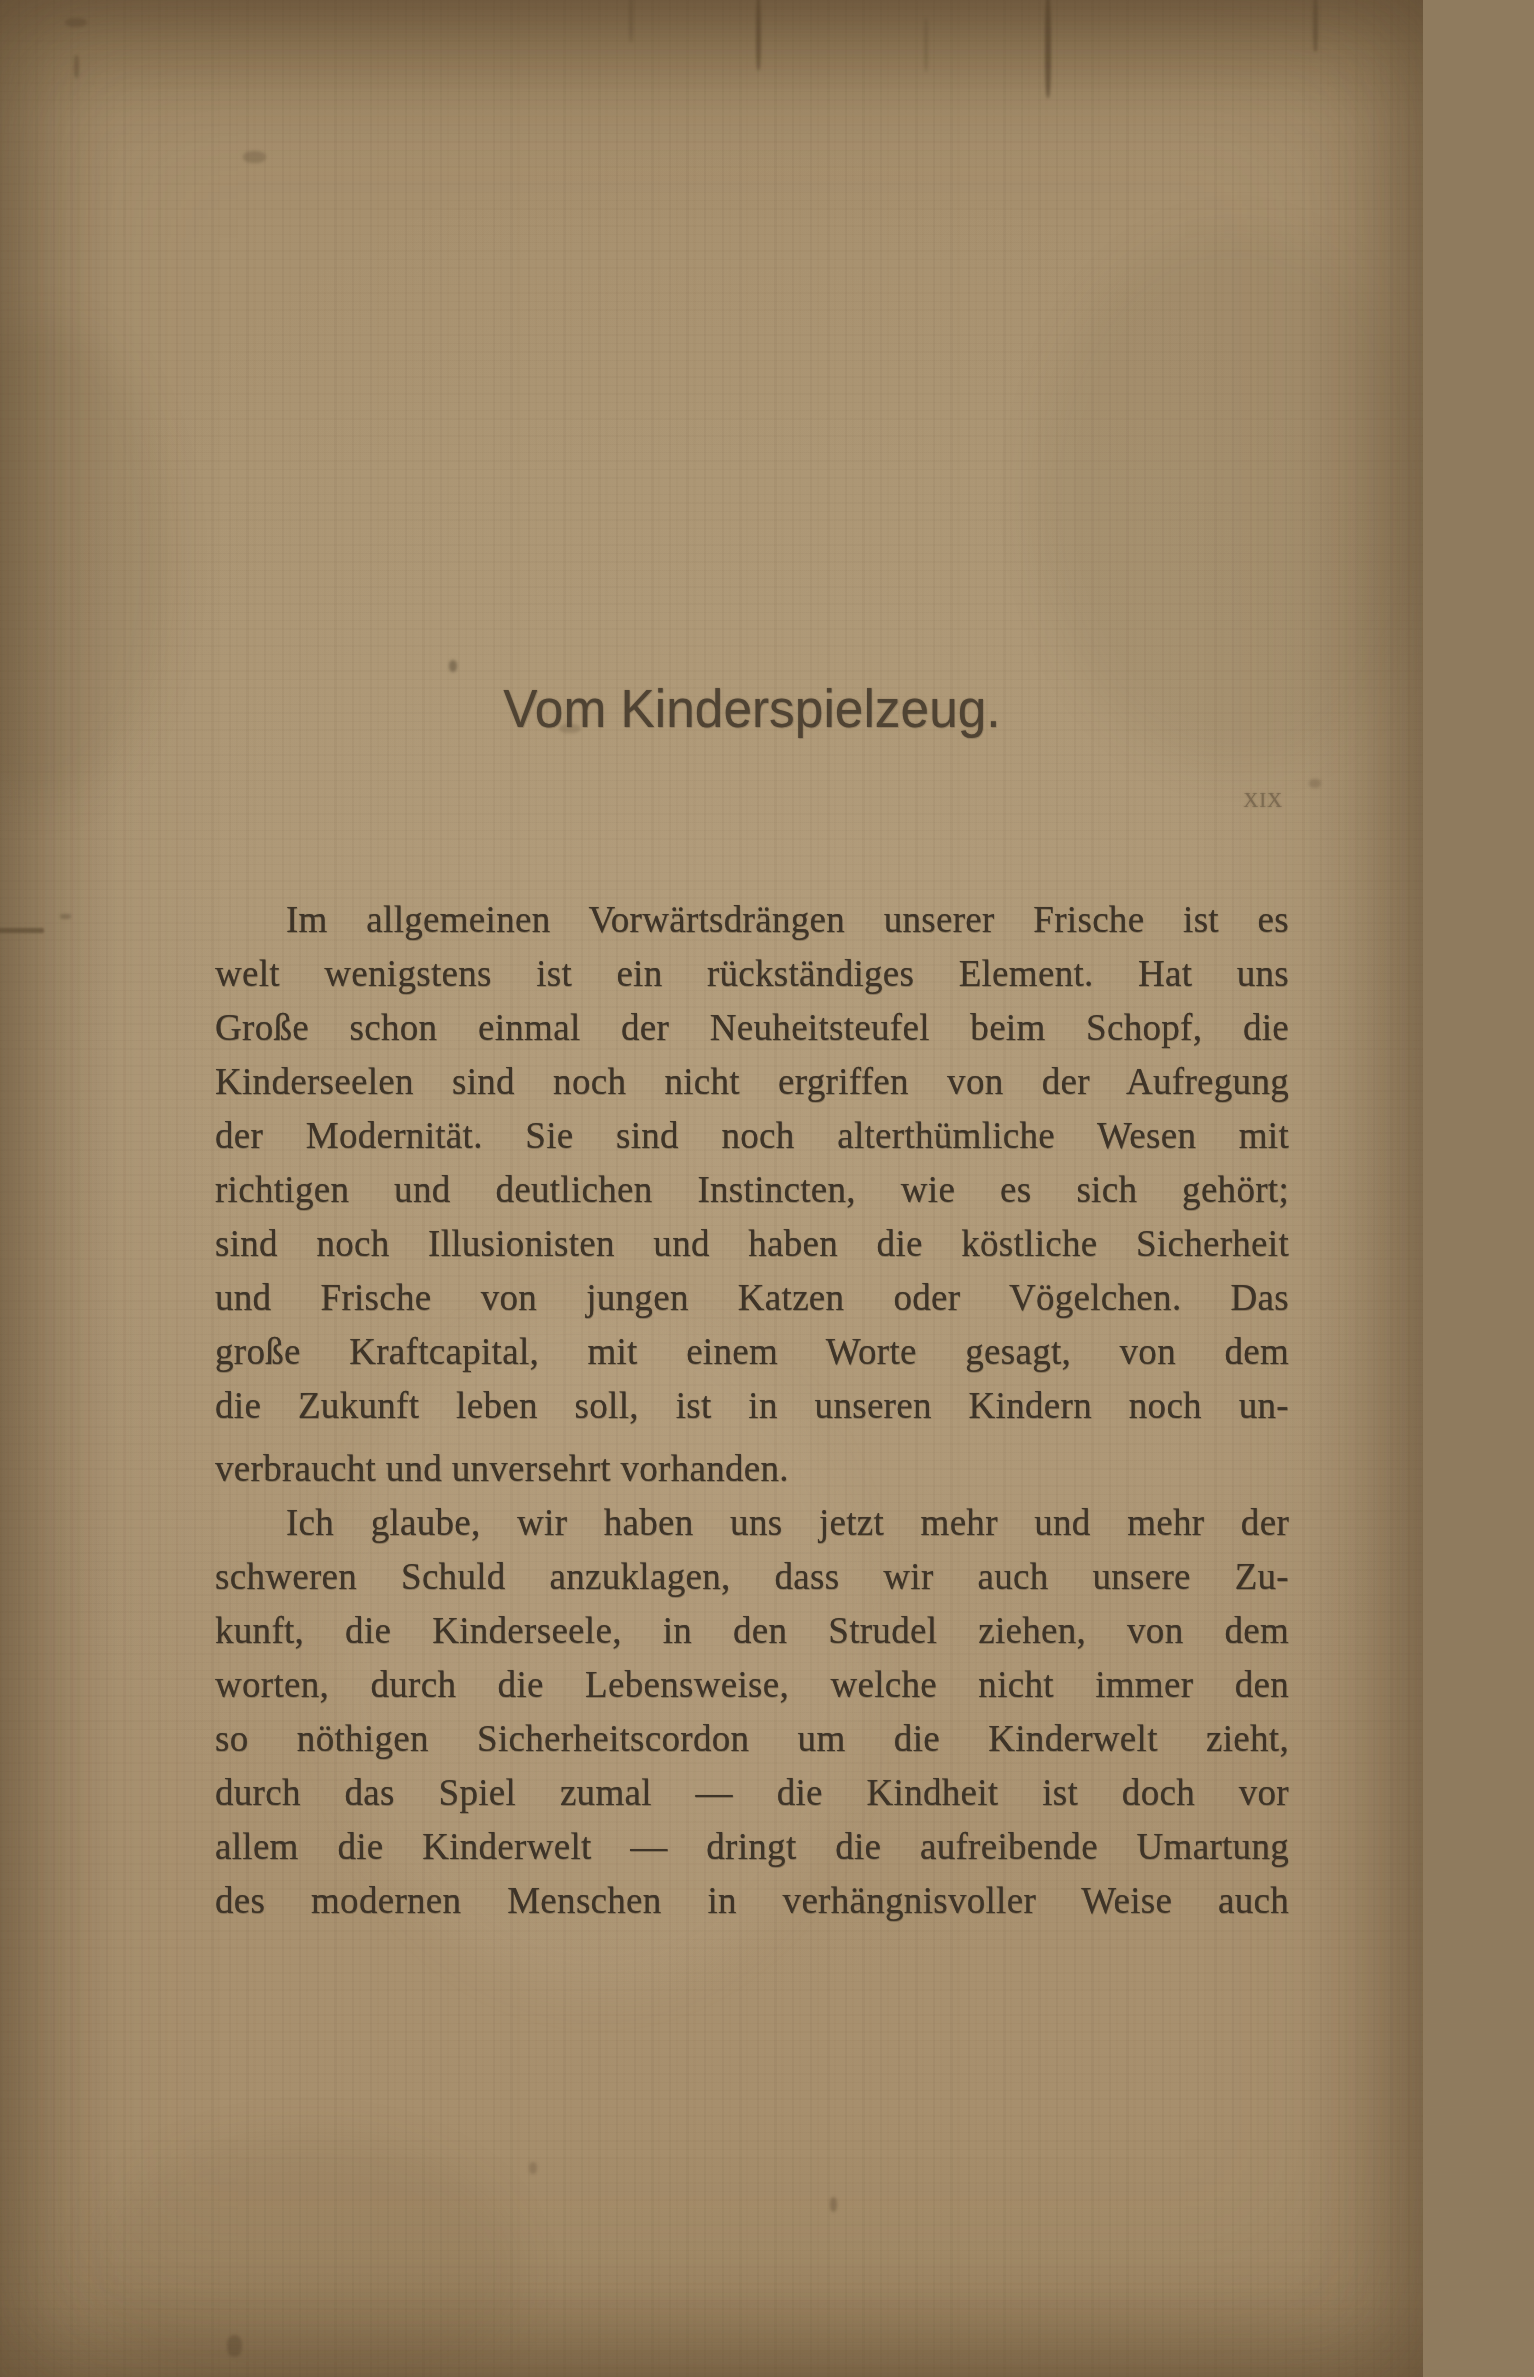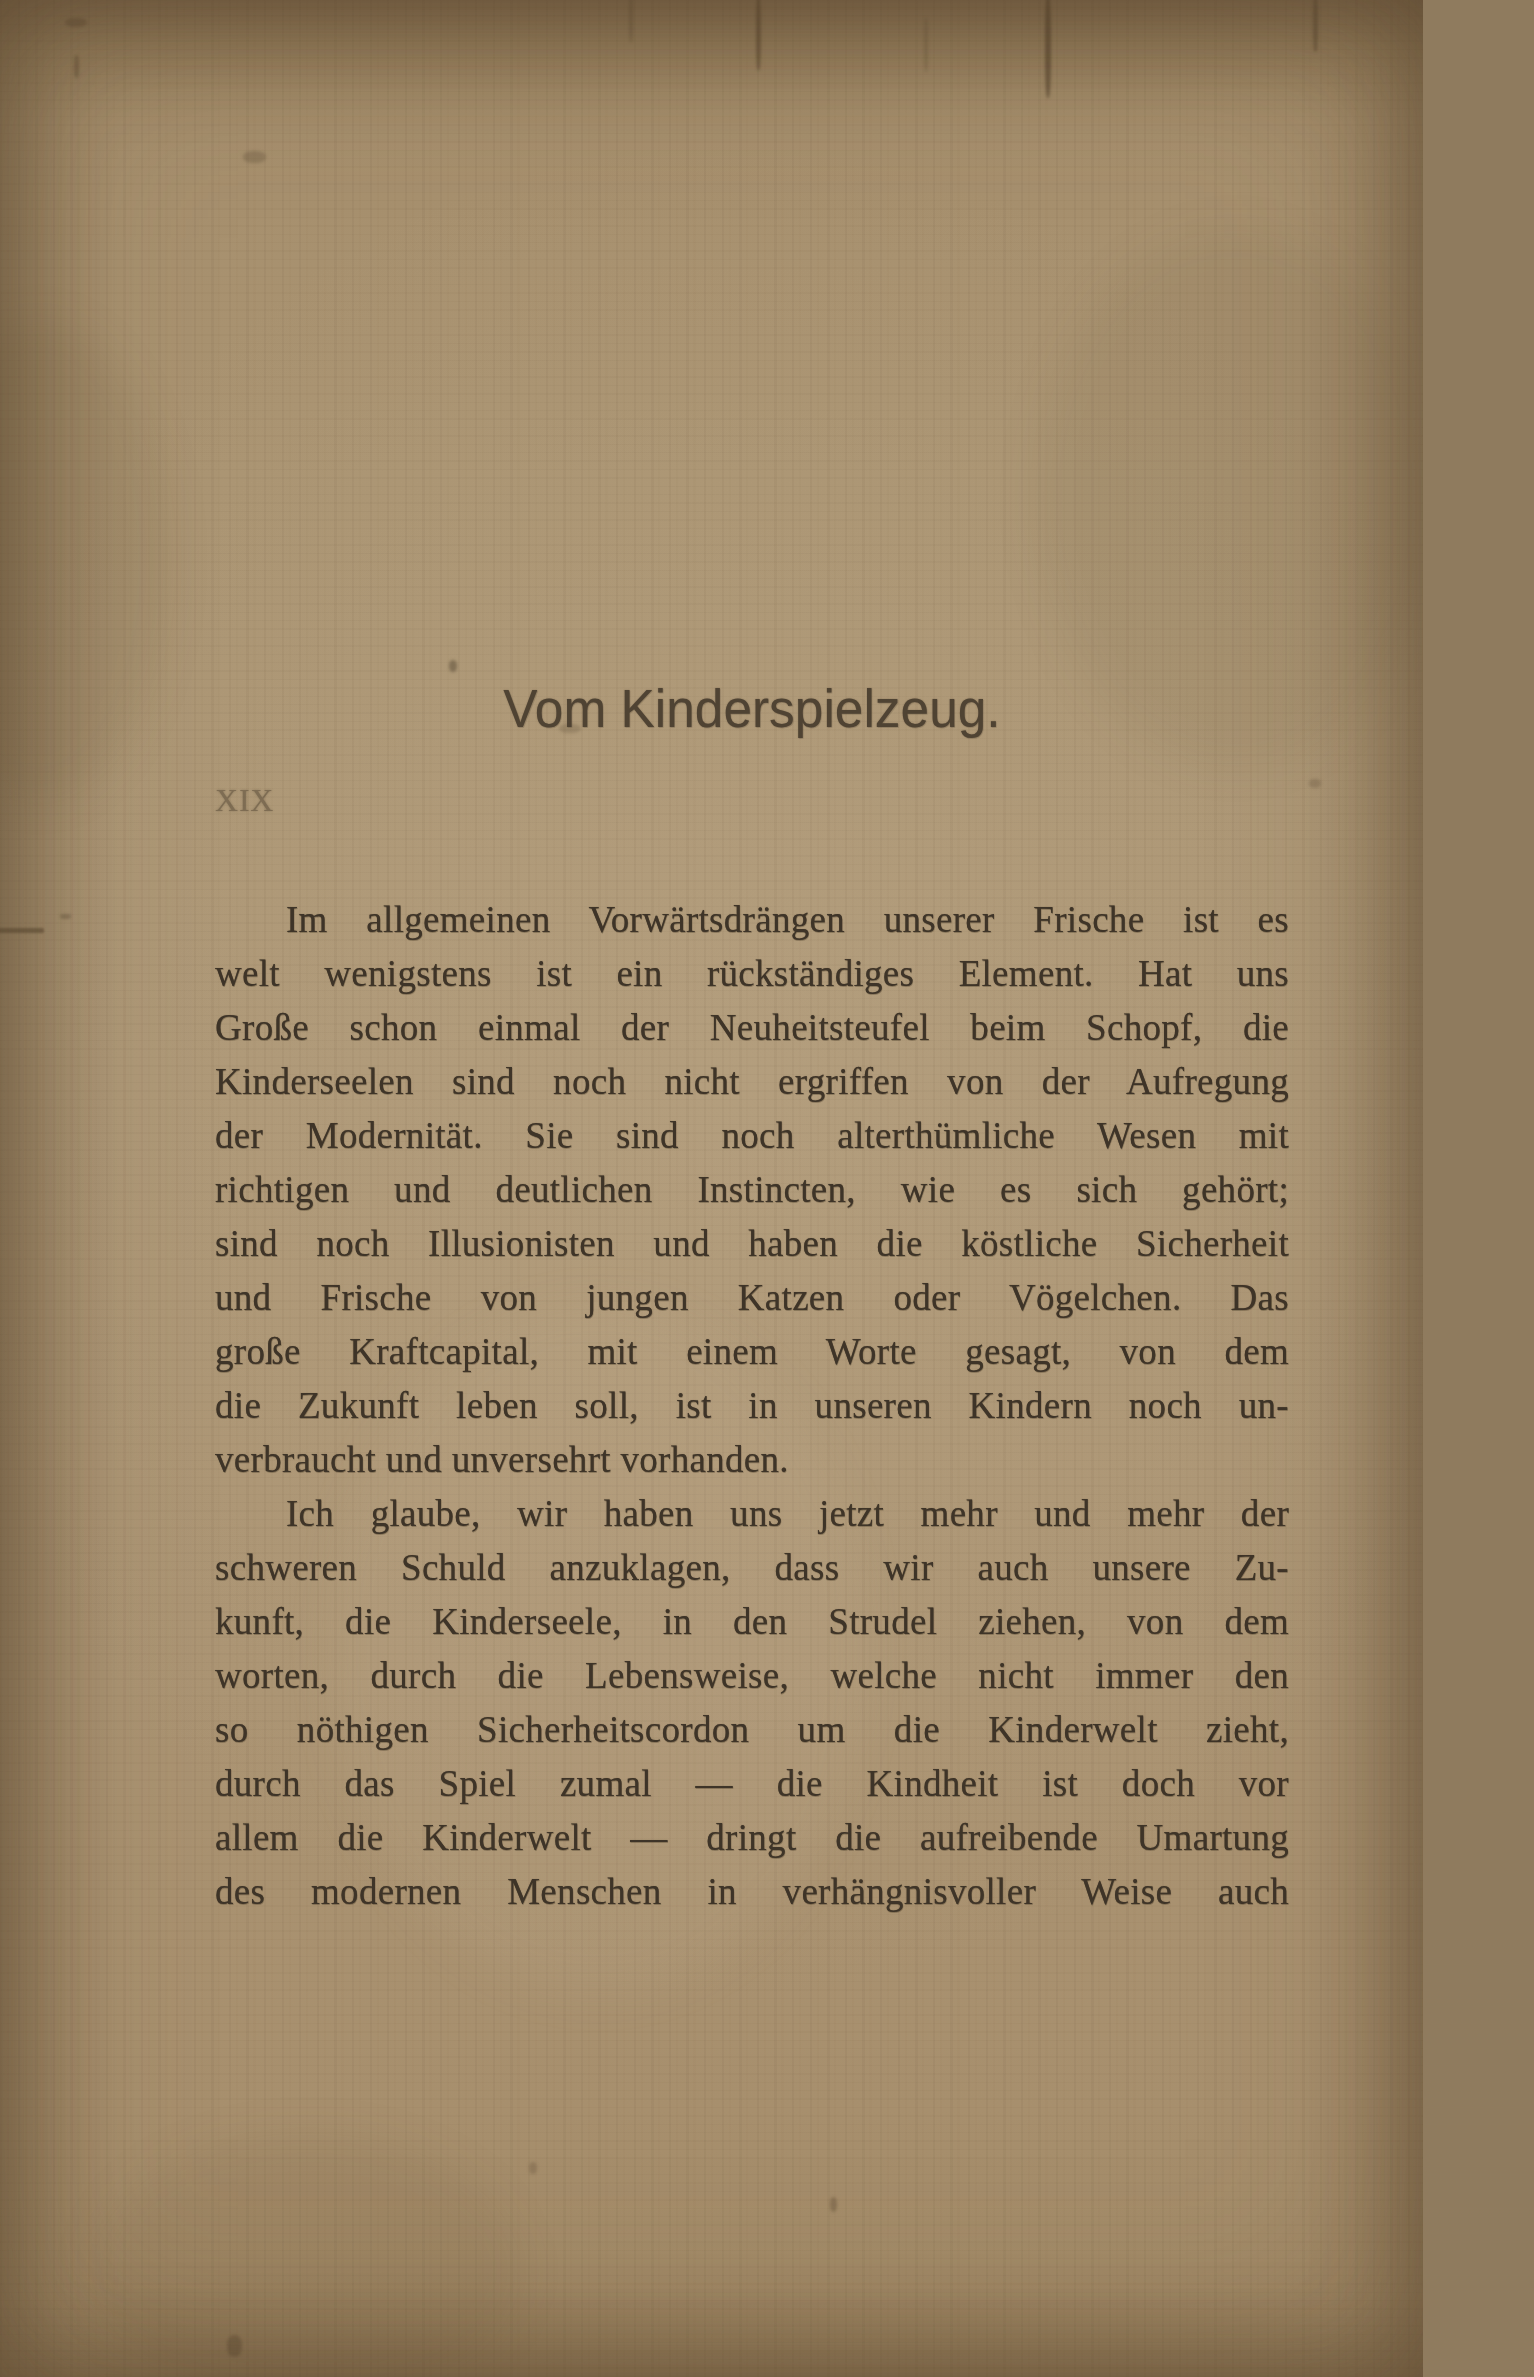--- a/index.html
+++ b/index.html
@@ -39,44 +39,44 @@
     font-weight:400;
     font-size:53px; line-height:61px;
     letter-spacing:0px;
     color:#4a3e2f;
     transform:scaleX(0.97);
     text-shadow:0 0 1.5px rgba(74,62,47,0.55), 0.8px 0.8px 0 rgba(74,62,47,0.18);
     opacity:0.94;
   }
   .ornament {
     position:absolute; left:215px; top:783px; width:1068px;
-    text-align:left;
+    text-align:right;
     font-family:"Liberation Serif", serif;
-    font-size:32px; line-height:34px;
+    font-size:21px; line-height:34px;
     letter-spacing:0.8px;
     color:#62533e;
     opacity:0.62;
     filter:blur(0.5px);
     text-shadow:0 0 2.3px rgba(98,85,62,0.8);
   }
   .textblock {
     position:absolute; left:215px; top:893px; width:1074px;
     color:#3e3428;
   }
   .line {
     height:54px; line-height:54px;
     font-size:37px;
     letter-spacing:0.3px;
     text-align:justify;
     text-align-last:justify;
     white-space:normal;
     text-shadow:0 0 0.8px rgba(56,45,30,0.6), 0.5px 0.7px 0.4px rgba(56,45,30,0.28);
   }
   .line.indent { text-indent:71px; }
-  .line.para-end { text-align-last:left; }
+  .line.para-end { text-align-last:left;margin-top:9px; }
   
   .mark { position:absolute; pointer-events:none; background:rgba(72,56,36,0.4); border-radius:45%; filter:blur(1.5px); }
   .streak { border-radius:40%; }
   .scratch { border-radius:1.5px; filter:blur(0.8px); }
   .blotch { position:absolute; pointer-events:none; border-radius:50%; filter:blur(20px); }
 </style>
 </head>
 <body>
 
 <div class="page">

